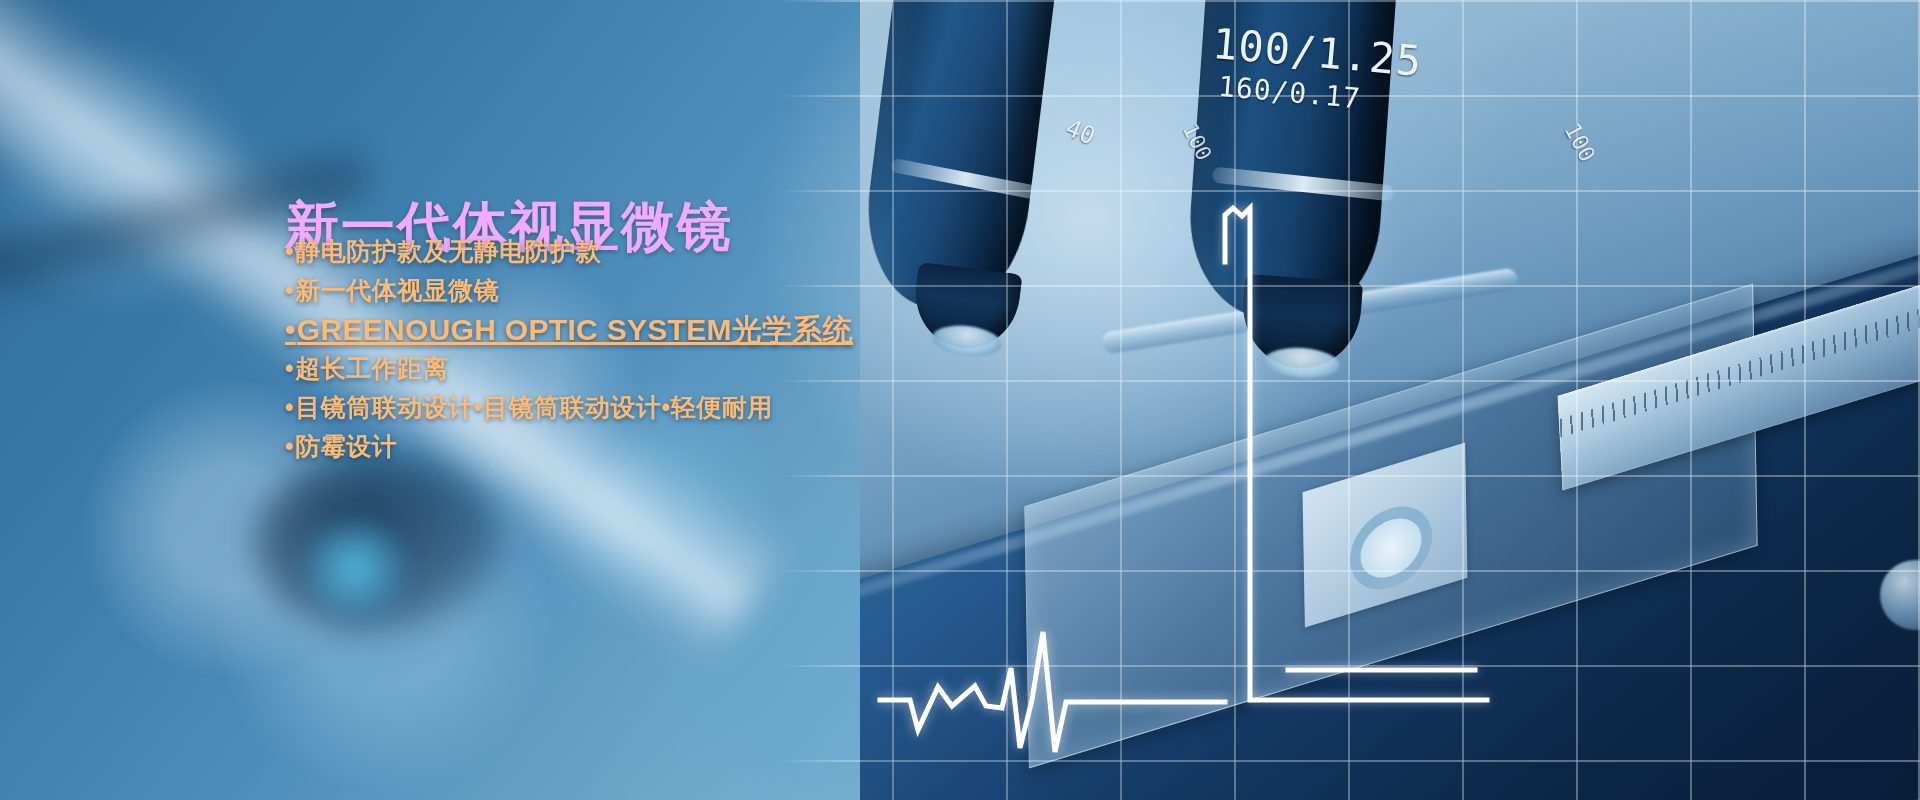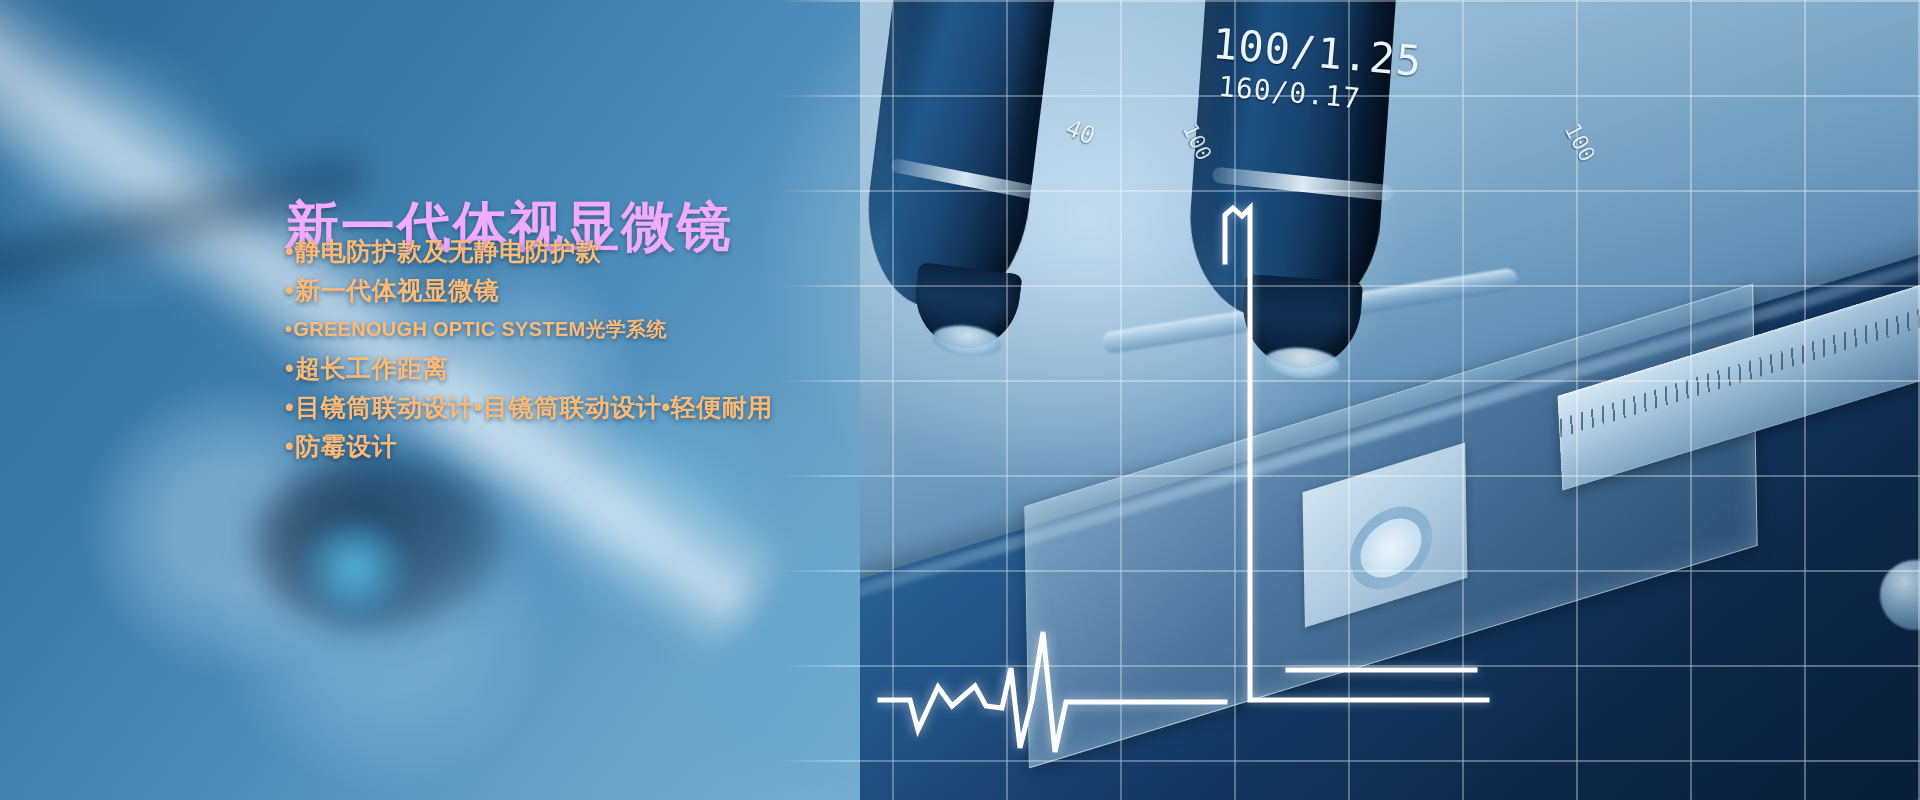--- a/index.html
+++ b/index.html
@@ -195,21 +195,21 @@
     font-size:54px;font-weight:bold;color:#f0abfc;letter-spacing:2px;
     text-shadow:0 2px 5px rgba(0,0,0,.30);white-space:nowrap;
   }
   .bullets{position:absolute;left:285px;top:232px;width:780px;}
   .bullet{
     display:block;color:#fdba74;font-weight:bold;white-space:nowrap;
     font-size:25px;line-height:39px;letter-spacing:.5px;
     text-shadow:0 2px 5px rgba(10,40,70,.55);
   }
   .bullet .dot{margin-right:1px;}
-  .bullet.latin{font-size:20px;letter-spacing:.3px;}
+  .bullet.latin{font-size:30px;letter-spacing:.3px;text-decoration:underline;}
 </style>
 </head>
 <body>
 
 <div id="banner">
 
   <div class="layer bg-base">
     <div class="streak"></div>
     <div class="streak2"></div>
     <div class="dark-rod"></div>

